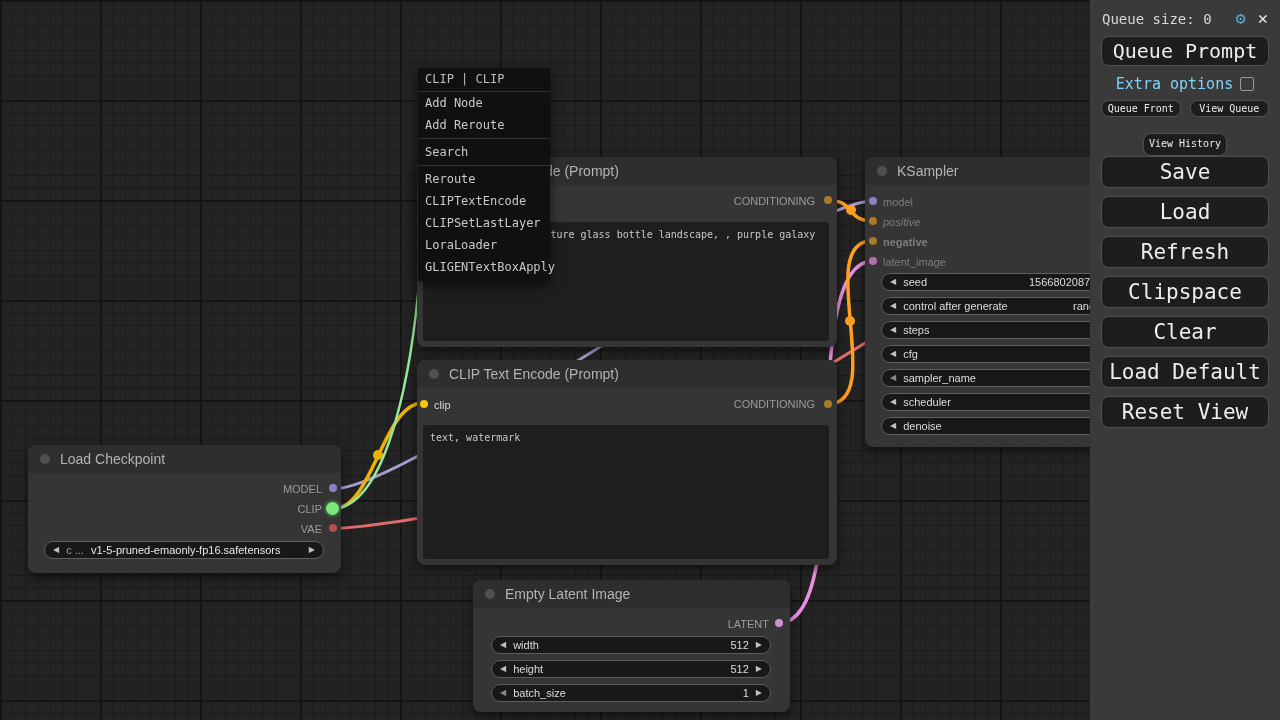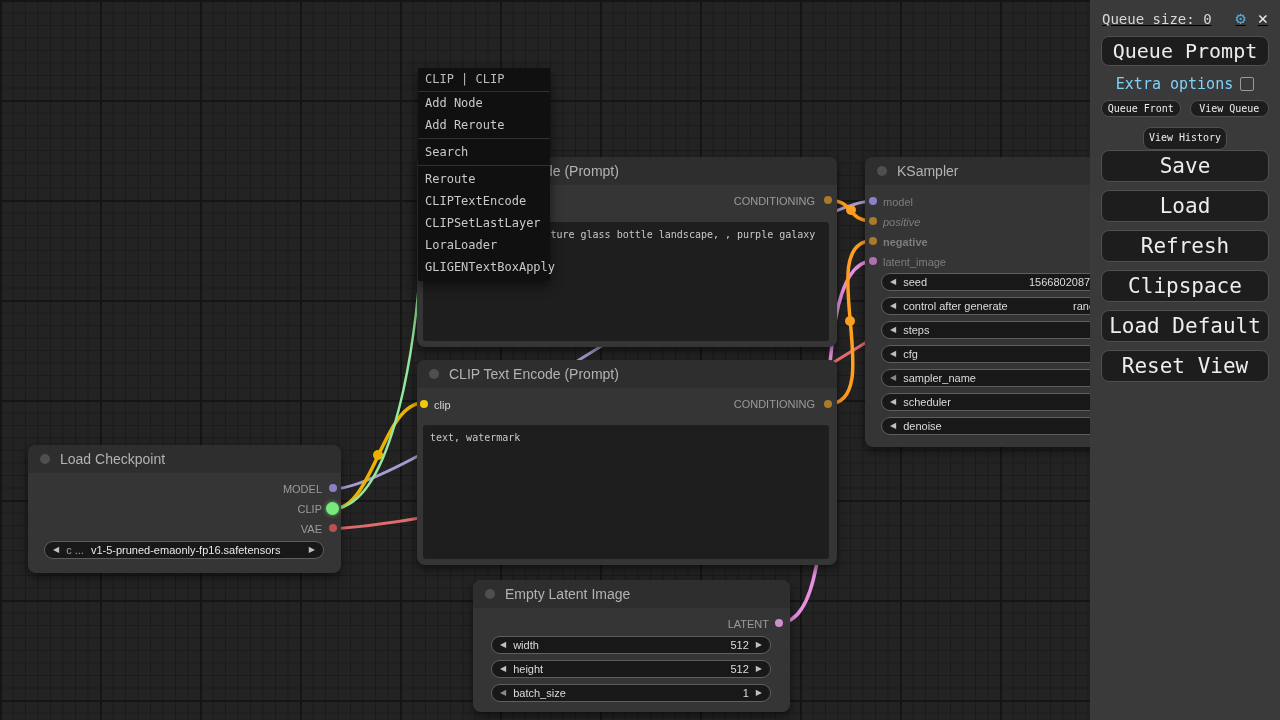--- a/index.html
+++ b/index.html
@@ -52,35 +52,35 @@
         padding-bottom:3px;}
   .menu-title{height:23px;line-height:23px;padding-left:7px;color:#bdbdbd;
               border-bottom:1px solid #313131;}
   .menu-item{height:22px;line-height:22px;padding-left:7px;white-space:nowrap;}
   .menu-sep{border-top:1px solid #313131;margin:2px 0;}
 
   
   #sidebar{position:absolute;left:1090px;top:0;width:190px;height:720px;
            background:#3a3a3a;z-index:40;font-family:"DejaVu Sans Mono",monospace;
            box-sizing:border-box;}
-  .queue-row{display:flex;align-items:center;padding:10px 12px 9px 12px;text-decoration:underline;}
+  .queue-row{display:flex;align-items:center;padding:10px 12px 9px 12px;}
   .queue-size{font-size:14px;color:#d8d8d8;flex:1;}
   .gear{color:#57a8d4;font-size:17px;line-height:17px;margin-right:12px;}
   .closex{color:#e8e8e8;font-size:17px;line-height:17px;font-weight:bold;}
   .btn{background:#1d1d1d;border:1px solid #4f4f4f;border-radius:8px;
        color:#ededed;display:flex;align-items:center;justify-content:center;
        box-sizing:border-box;font-family:"DejaVu Sans Mono",monospace;}
   .qp-btn{margin:0 11px;height:30px;font-size:20px;}
   .extra-row{display:flex;align-items:center;justify-content:center;
              margin-top:9px;font-size:15px;color:#7dd3fc;}
   .checkbox{width:12px;height:12px;border:1px solid #9a9a9a;border-radius:2px;
             margin-left:7px;background:transparent;}
   .small-row{display:flex;gap:9px;margin:7px 11px 0 11px;}
   .small-btn{flex:1;height:17px;font-size:10px;border-radius:8px;}
-  .vh-btn{width:84px;margin:10px auto 0 auto;font-size:10px;line-height:1.45;
+  .vh-btn{width:84px;margin:16px auto 0 auto;font-size:10px;line-height:1.45;
           padding:3px 0;text-align:center;display:block;}
   .action-btn{margin:0 11px 8px 11px;height:32px;font-size:21px;}
   .action-btn:first-of-type{margin-top:17px;}
 </style>
 </head>
 <body>
 
 <div id="stage">
 
   <div id="canvas"></div>
@@ -246,17 +246,18 @@
     </div>
     <div class="small-row">
       <div class="btn small-btn">Queue Front</div>
       <div class="btn small-btn">View Queue</div>
     </div>
     <div class="btn vh-btn">View History</div>
     <div class="btn action-btn">Save</div>
     <div class="btn action-btn">Load</div>
     <div class="btn action-btn">Refresh</div>
     <div class="btn action-btn">Clipspace</div>
+    <div class="btn action-btn">Clear</div>
     <div class="btn action-btn">Load Default</div>
     <div class="btn action-btn">Reset View</div>
   </div>
 
 </div>
 
 </body></html>

